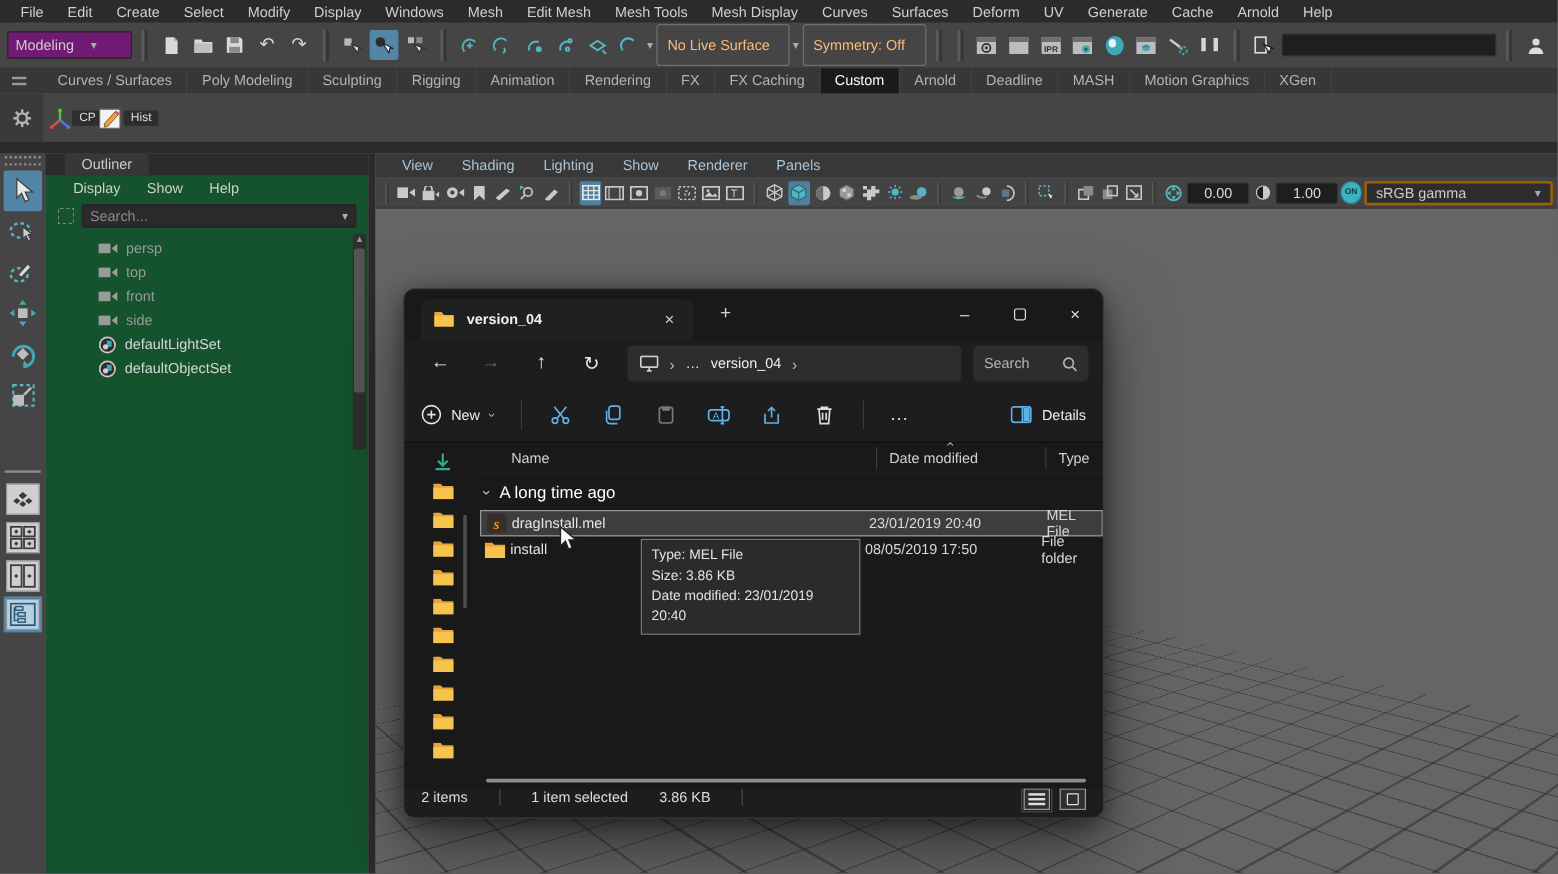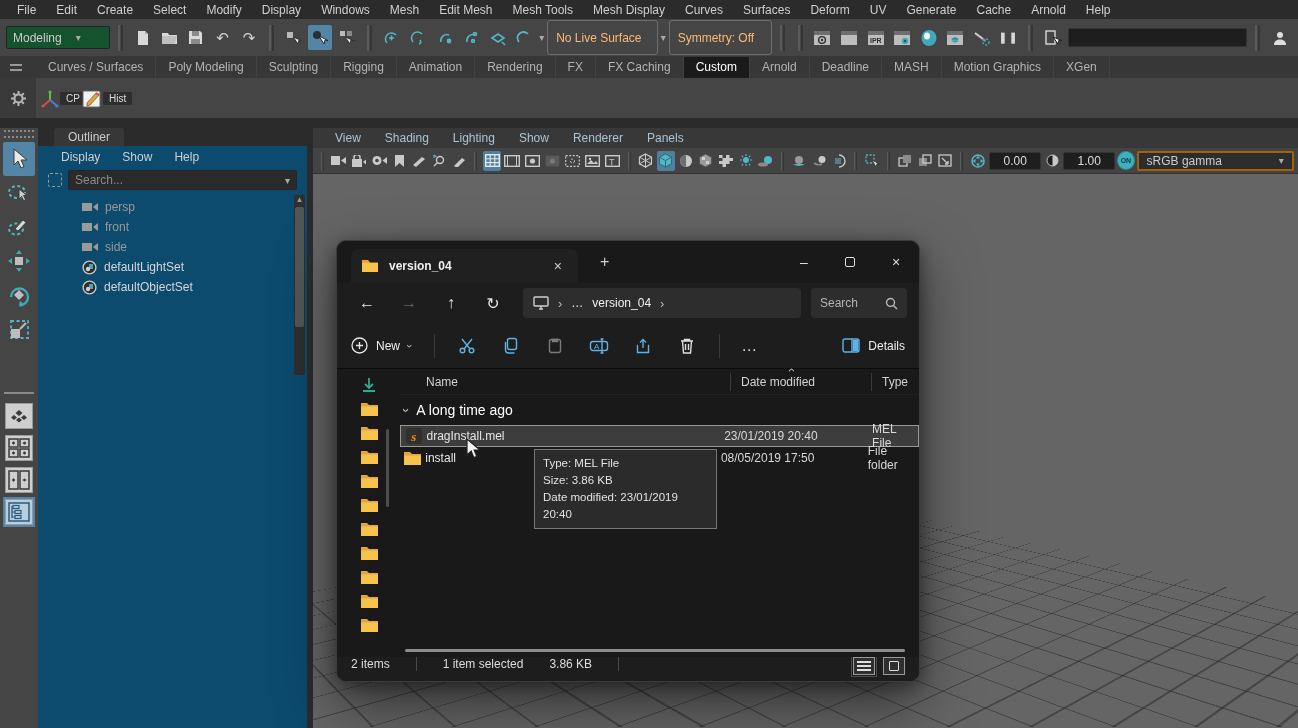--- a/index.html
+++ b/index.html
@@ -7,21 +7,21 @@
   body{font-family:"Liberation Sans",sans-serif;background:#646464;position:relative;font-size:12px;color:#c9c9c9}
   .abs{position:absolute}
   svg{display:block}
 
   
   .menubar{left:0;top:0;width:1298px;height:19px;background:#2b2b2b;display:flex;align-items:center;padding-left:8px;gap:2px}
   .menu-item{padding:0 9px;color:#cfcfcf;cursor:default;white-space:nowrap}
 
   
   .statusline{left:0;top:19px;width:1298px;height:37px;background:#454545;display:flex;align-items:center;padding:0 6px;gap:3px}
-  .select-chip{height:23px;background:#14532d;border:1px solid #222;border-radius:2px;display:flex;align-items:center;padding:0 6px;gap:14px;color:#ccc;min-width:104px}
+  .select-chip{height:23px;background:#701a75;border:1px solid #222;border-radius:2px;display:flex;align-items:center;padding:0 6px;gap:14px;color:#ccc;min-width:104px}
   .dd{color:#aaa;font-size:10px}
   .vsep{width:5px;height:26px;border-left:2px solid #5a5a5a;border-right:2px solid #353535;margin:0 5px}
   .ibtn{width:25px;height:25px;display:flex;align-items:center;justify-content:center;border-radius:2px;color:#d6d6d6}
   .ibtn.active{background:#5285a6}
   .glyph{font-size:15px;line-height:1;color:#d6d6d6}
   .field-chip{height:35px;background:#454545;border:1px solid #6e6e6e;border-radius:3px;display:flex;align-items:center;padding:0 8px;color:#fdba74;white-space:nowrap}
   .dark-input{height:19px;width:190px;background:#1e1e1e;border:1px solid #333;border-radius:2px}
   .spacer{flex:1}
 
   
@@ -42,21 +42,21 @@
   
   .toolbox{left:0;top:128px;width:38px;height:600px;background:#454545;display:flex;flex-direction:column;align-items:center;padding-top:2px}
   .tb-handle{width:30px;height:8px;border-top:2px dotted #8a8a8a;border-bottom:2px dotted #8a8a8a;margin-bottom:4px}
   .tool{width:32px;height:34px;display:flex;align-items:center;justify-content:center;border-radius:2px}
   .tool.active{background:#5285a6}
   .tb-sep{width:30px;border-top:2px solid #8a8a8a;margin:46px 0 6px}
   .laybtn{width:28px;height:26px;border:1px solid #9a9a9a;background:#cfcfcf;margin:3px 0;display:flex;align-items:center;justify-content:center}
   .laybtn.active{outline:2px solid #5285a6;background:#b8cfe0}
 
   
-  .outliner{left:38px;top:128px;width:269px;height:600px;background:#0c4a6e}
+  .outliner{left:38px;top:128px;width:269px;height:600px;background:#14532d}
   .outl-tabstrip{height:18px;background:#2b2b2b;display:flex;align-items:flex-end;padding-left:16px}
   .outl-tab{background:#373737;color:#ccc;padding:2px 14px;border-radius:3px 3px 0 0;font-size:12px}
   .outl-menus{height:21px;display:flex;align-items:center;padding-left:14px;gap:4px}
   .outl-menu{padding:0 9px;color:#cfcfcf}
   .outl-search-row{height:26px;display:flex;align-items:center;padding:0 10px;gap:6px}
   .filter-ico{width:14px;height:14px;border:1px dashed #9a9a9a;border-radius:2px}
   .search-box{flex:1;height:20px;background:#2a2a2a;border:1px solid #262626;border-radius:2px;display:flex;align-items:center;padding:0 6px;color:#8b8b8b}
   .outl-list{position:relative;padding-top:4px}
   .outl-row{height:20px;display:flex;align-items:center;padding-left:44px;gap:7px;color:#9a9a9a}
   .outl-row.set{color:#d6d6d6}
@@ -487,20 +487,27 @@
           <rect x="0" y="1" width="10" height="8" fill="#9a9a9a"></rect>
           <path d="M11 5l5-4v8z" fill="#9a9a9a"></path>
         </svg>
       <span>persp</span>
     </div>
     <div class="outl-row">
       <svg width="16" height="10" viewBox="0 0 16 10">
           <rect x="0" y="1" width="10" height="8" fill="#9a9a9a"></rect>
           <path d="M11 5l5-4v8z" fill="#9a9a9a"></path>
         </svg>
+      <span>top</span>
+    </div>
+    <div class="outl-row">
+      <svg width="16" height="10" viewBox="0 0 16 10">
+          <rect x="0" y="1" width="10" height="8" fill="#9a9a9a"></rect>
+          <path d="M11 5l5-4v8z" fill="#9a9a9a"></path>
+        </svg>
       <span>front</span>
     </div>
     <div class="outl-row">
       <svg width="16" height="10" viewBox="0 0 16 10">
           <rect x="0" y="1" width="10" height="8" fill="#9a9a9a"></rect>
           <path d="M11 5l5-4v8z" fill="#9a9a9a"></path>
         </svg>
       <span>side</span>
     </div>
     <div class="outl-row set">

